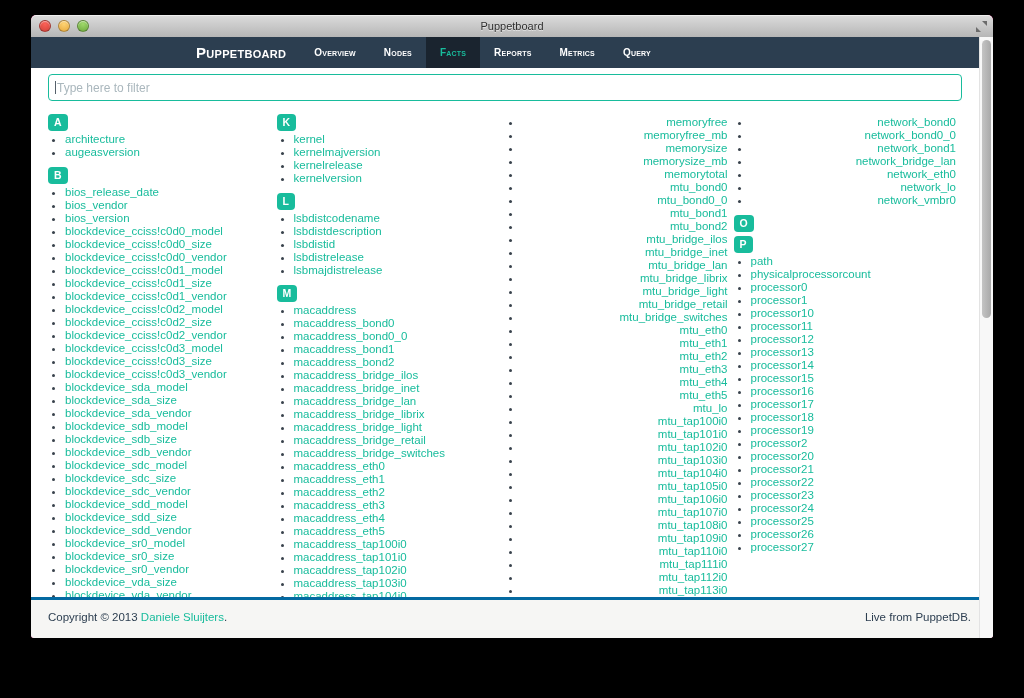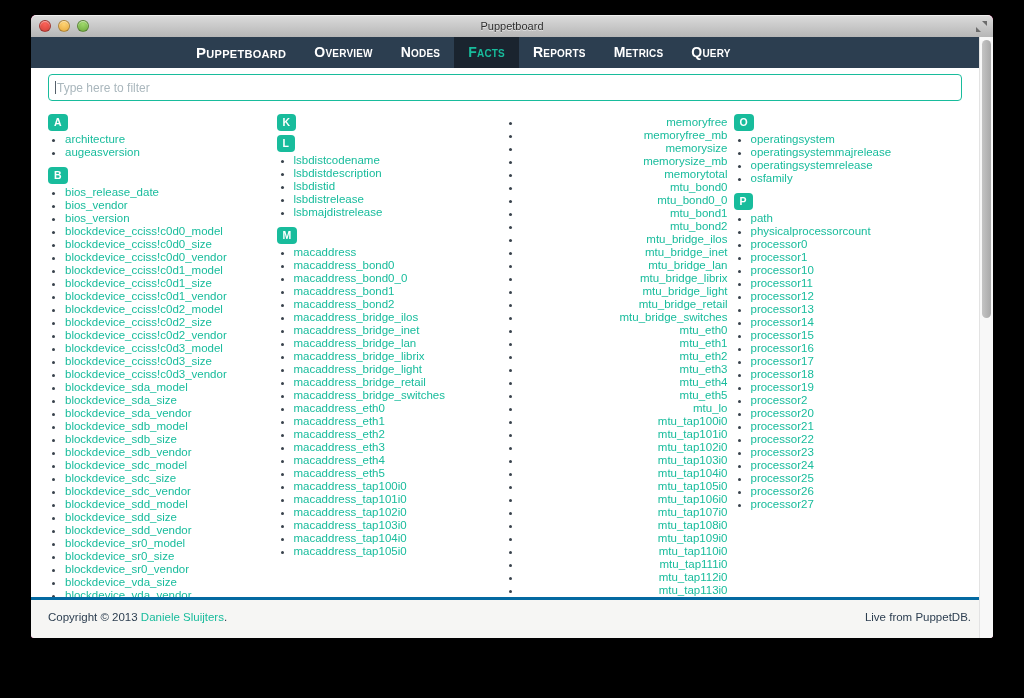--- a/index.html
+++ b/index.html
@@ -41,21 +41,21 @@
     position:absolute;top:22px;left:0;right:0;height:31px;
     background:var(--navbar,#2c3e50);display:flex;align-items:stretch;
   }
   .brand{
     margin-left:165px;line-height:31px;color:#fff;font-weight:bold;
     font-variant:small-caps;font-size:15px;letter-spacing:.3px;white-space:nowrap;
   }
   .nav{display:flex;margin-left:14px;}
   .nav a{
     display:block;padding:0 14px;line-height:31px;color:#fff;text-decoration:none;
-    font-variant:small-caps;font-size:14px;font-weight:bold;letter-spacing:.2px;
+    font-variant:small-caps;font-size:10px;font-weight:bold;letter-spacing:.2px;
   }
   .nav a.active{background:var(--navactive,#1a242f);color:var(--accent,#18bc9c);}
   
   .content{
     position:absolute;top:53px;left:0;right:14px;bottom:41px;
     background:#fff;overflow:hidden;
   }
   .filter-wrap{position:relative;margin:6px 17px 5px;}
   .filter-wrap input{
     width:100%;box-sizing:border-box;height:27px;
@@ -167,20 +167,26 @@
             <li><a>blockdevice_sr0_model</a></li>
             <li><a>blockdevice_sr0_size</a></li>
             <li><a>blockdevice_sr0_vendor</a></li>
             <li><a>blockdevice_vda_size</a></li>
             <li><a>blockdevice_vda_vendor</a></li>
             <li><a>blockdevice_vdb_size</a></li>
           </ul>
         </div>
         <div class="col">
           <div class="badge-row"><span class="badge">K</span></div>
+          <ul class="fact-list">
+            <li><a>kernel</a></li>
+            <li><a>kernelmajversion</a></li>
+            <li><a>kernelrelease</a></li>
+            <li><a>kernelversion</a></li>
+          </ul>
           <div class="badge-row"><span class="badge">L</span></div>
           <ul class="fact-list">
             <li><a>lsbdistcodename</a></li>
             <li><a>lsbdistdescription</a></li>
             <li><a>lsbdistid</a></li>
             <li><a>lsbdistrelease</a></li>
             <li><a>lsbmajdistrelease</a></li>
           </ul>
           <div class="badge-row"><span class="badge">M</span></div>
           <ul class="fact-list">
@@ -246,27 +252,30 @@
             <li><a>mtu_tap108i0</a></li>
             <li><a>mtu_tap109i0</a></li>
             <li><a>mtu_tap110i0</a></li>
             <li><a>mtu_tap111i0</a></li>
             <li><a>mtu_tap112i0</a></li>
             <li><a>mtu_tap113i0</a></li>
             <li><a>mtu_tap114i0</a></li>
           </ul>
         </div>
         <div class="col">
+          <ul class="fact-list cont">
+            <li><a>network_bond0</a></li>
+            <li><a>network_bond0_0</a></li>
+            <li><a>network_bond1</a></li>
+            <li><a>network_bridge_lan</a></li>
+            <li><a>network_eth0</a></li>
+            <li><a>network_lo</a></li>
+            <li><a>network_vmbr0</a></li>
+          </ul>
           <div class="badge-row"><span class="badge">O</span></div>
-          <ul class="fact-list">
-            <li><a>operatingsystem</a></li>
-            <li><a>operatingsystemmajrelease</a></li>
-            <li><a>operatingsystemrelease</a></li>
-            <li><a>osfamily</a></li>
-          </ul>
           <div class="badge-row"><span class="badge">P</span></div>
           <ul class="fact-list">
             <li><a>path</a></li>
             <li><a>physicalprocessorcount</a></li>
             <li><a>processor0</a></li>
             <li><a>processor1</a></li>
             <li><a>processor10</a></li>
             <li><a>processor11</a></li>
             <li><a>processor12</a></li>
             <li><a>processor13</a></li>

